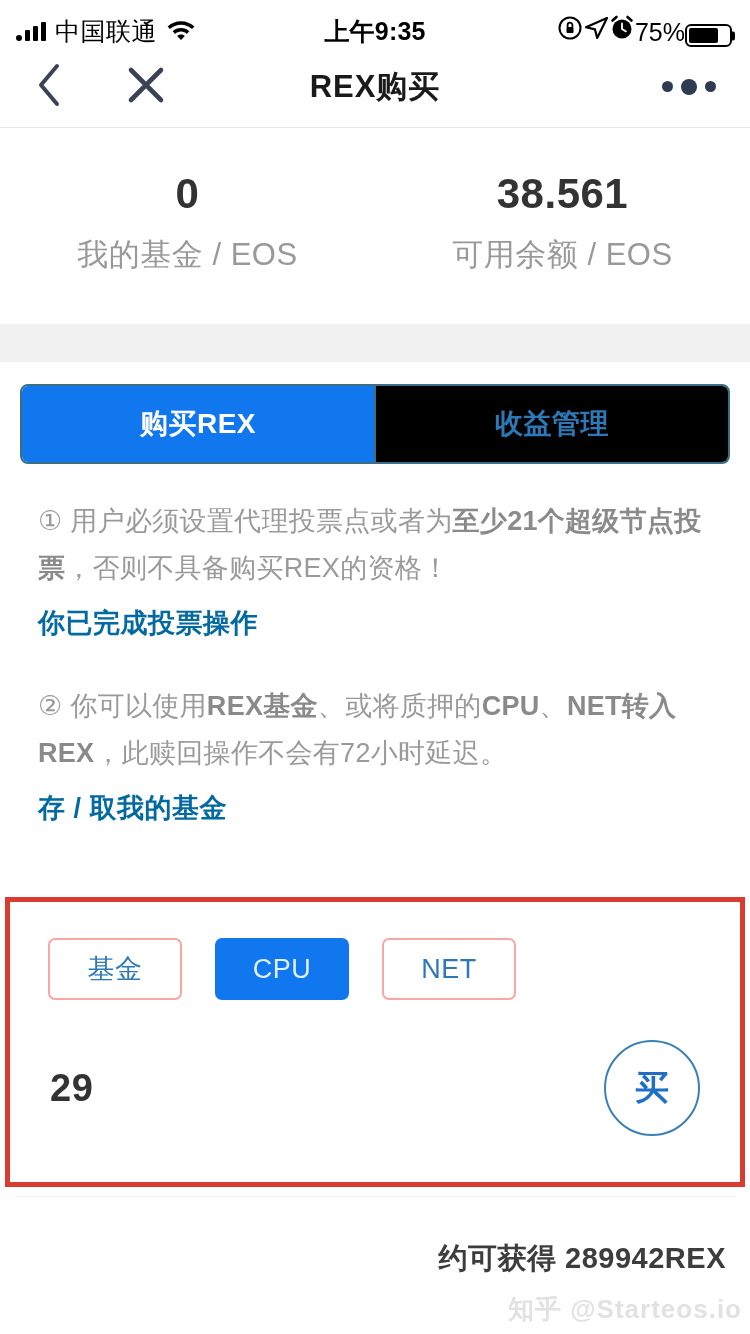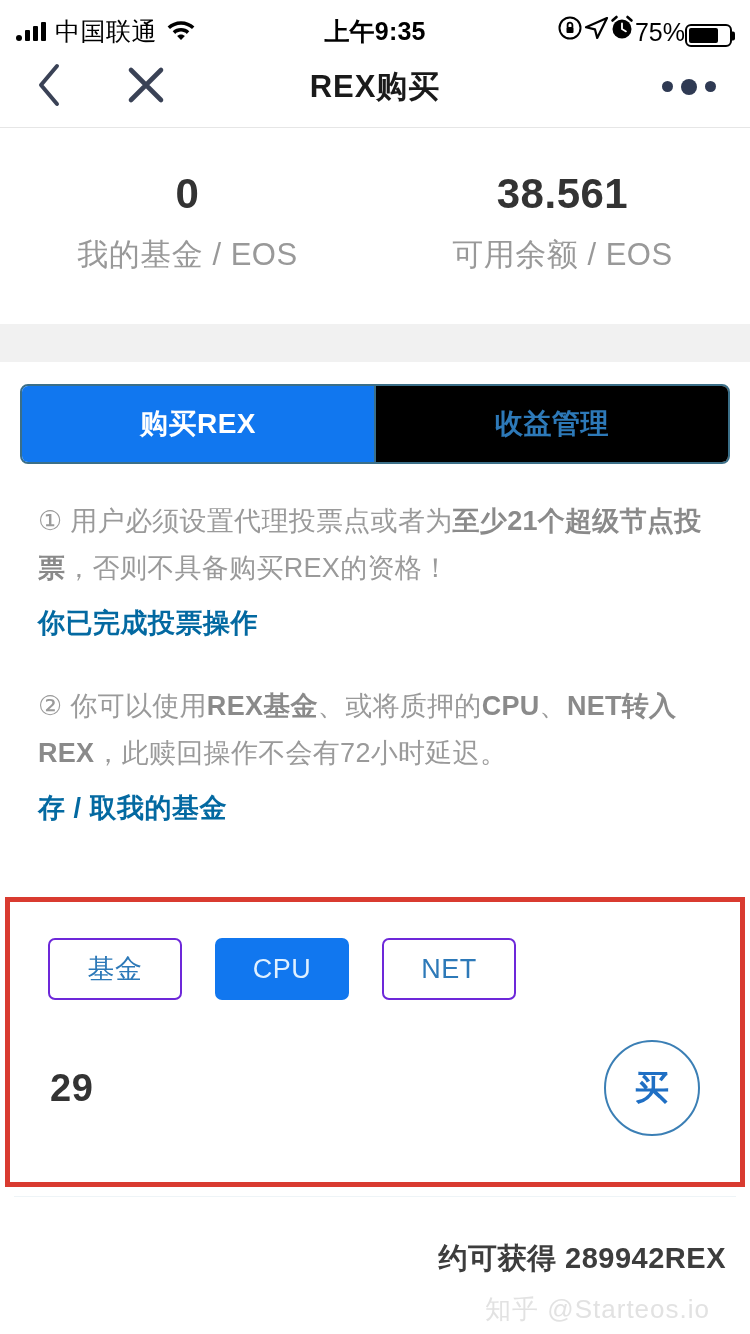--- a/index.html
+++ b/index.html
@@ -203,21 +203,21 @@
     height: 62px;
     border-radius: 7px;
     display: flex;
     align-items: center;
     justify-content: center;
     font-size: 27px;
     letter-spacing: .5px;
     box-sizing: border-box;
   }
   .chip.off {
-    border: 2px solid #6d28d9;
+    border: 2px solid #fca5a5;
     background: #ffffff;
     color: #2d79b8;
   }
   .chip.on {
     background: #1177ef;
     border: 2px solid #1177ef;
     color: #dff0ff;
   }
   .amount-row {
     display: flex;
@@ -260,25 +260,26 @@
     position: absolute;
     right: 24px;
     top: 1239px;
     font-size: 29px;
     font-weight: 700;
     color: #3d3d3d;
     letter-spacing: .5px;
   }
   .watermark {
     position: absolute;
-    right: 40px;
+    right: 8px;
     top: 1292px;
     font-size: 26px;
     color: #e2e2e2;
     letter-spacing: 1px;
+    font-weight: bold;
   }
 </style>
 </head>
 <body>
 
 <div class="status-bar">
   <div class="sb-left">
     <span class="signal-bars">
       <i></i>
         <i></i>

